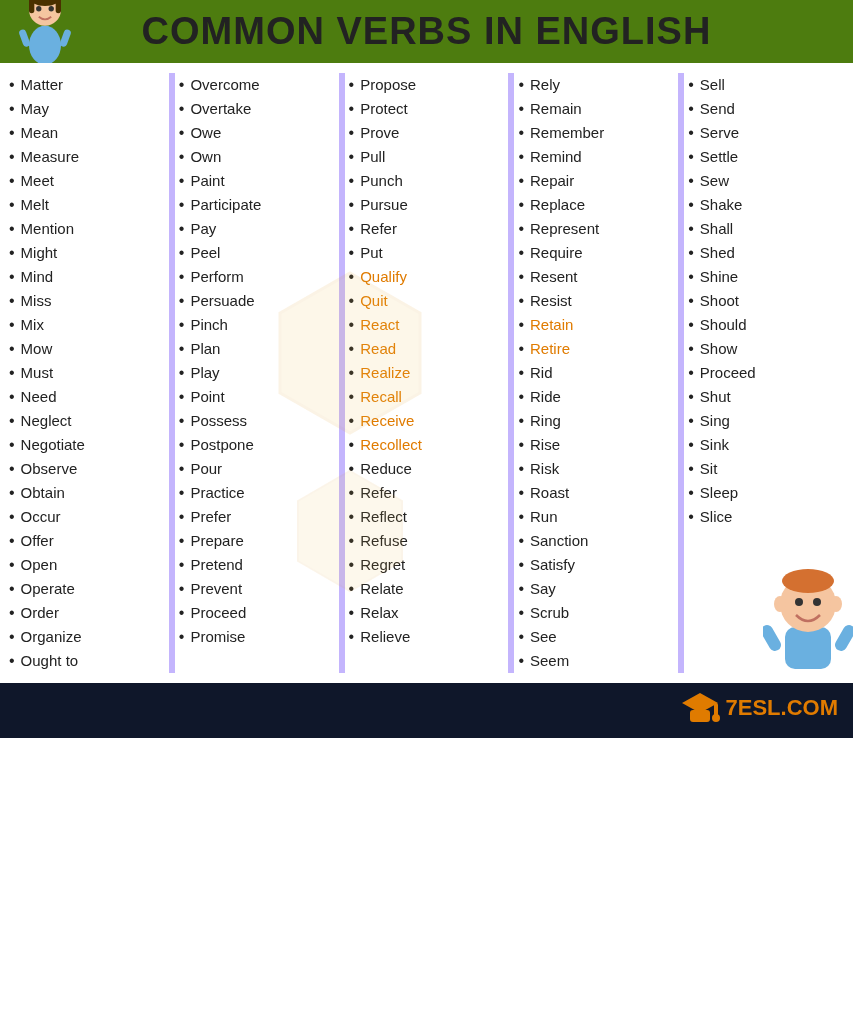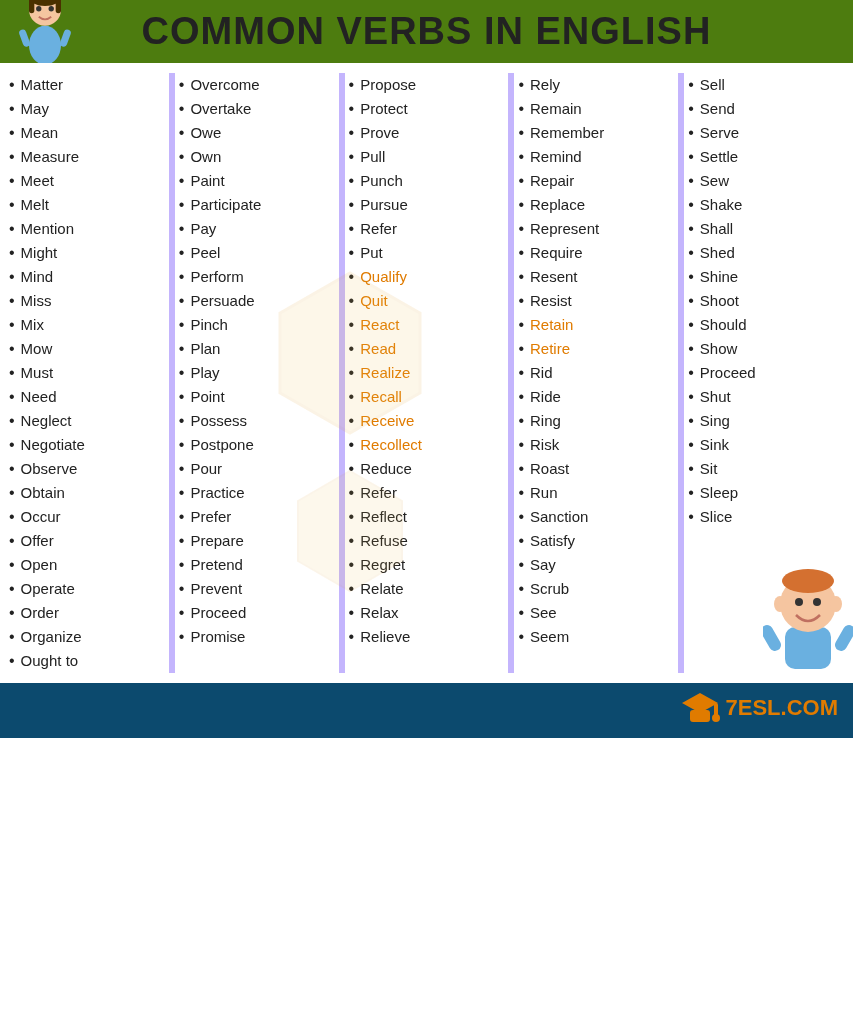--- a/index.html
+++ b/index.html
@@ -79,21 +79,21 @@
       font-weight: 500;
     }
 
     
     .word-list li.highlight span {
       color: #e07b00;
       font-weight: normal;
     }
 
     .footer-area {
-      background: #0c4a6e;
+      background: #0f172a;
       display: flex;
       justify-content: flex-end;
       align-items: center;
       padding: 5px 15px 10px 15px;
     }
 
     .logo {
       display: flex;
       align-items: center;
       gap: 6px;
@@ -419,20 +419,23 @@
           <span>Retire</span>
         </li>
         <li>
           <span>Rid</span>
         </li>
         <li>
           <span>Ride</span>
         </li>
         <li>
           <span>Ring</span>
+        </li>
+        <li>
+          <span>Rise</span>
         </li>
         <li>
           <span>Risk</span>
         </li>
         <li>
           <span>Roast</span>
         </li>
         <li>
           <span>Run</span>
         </li>

